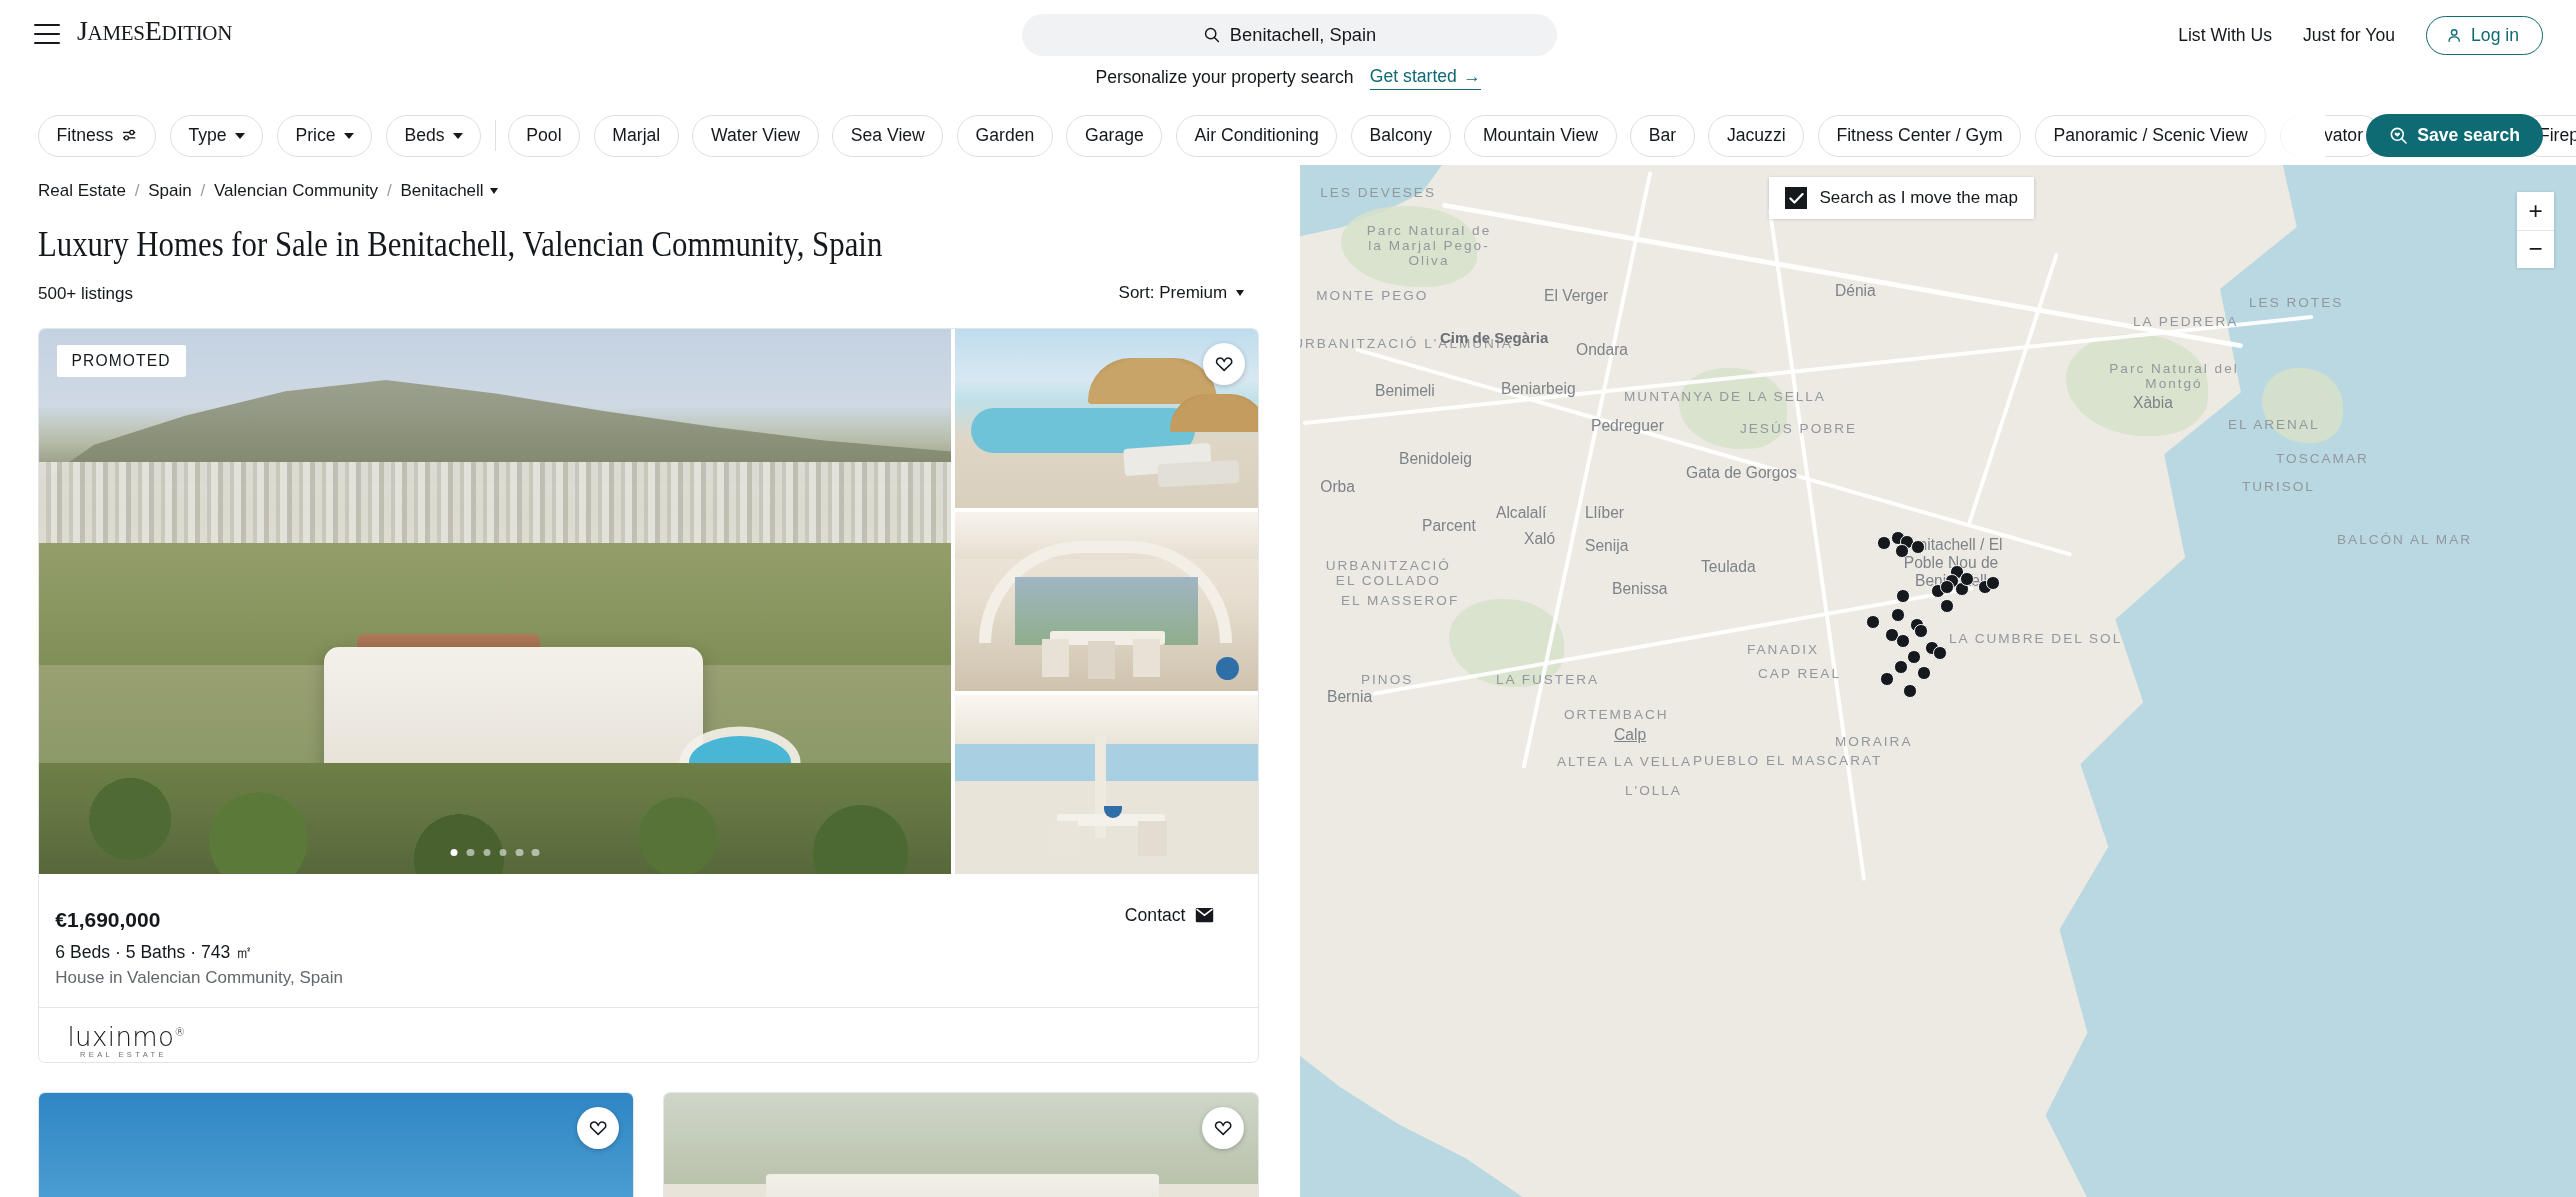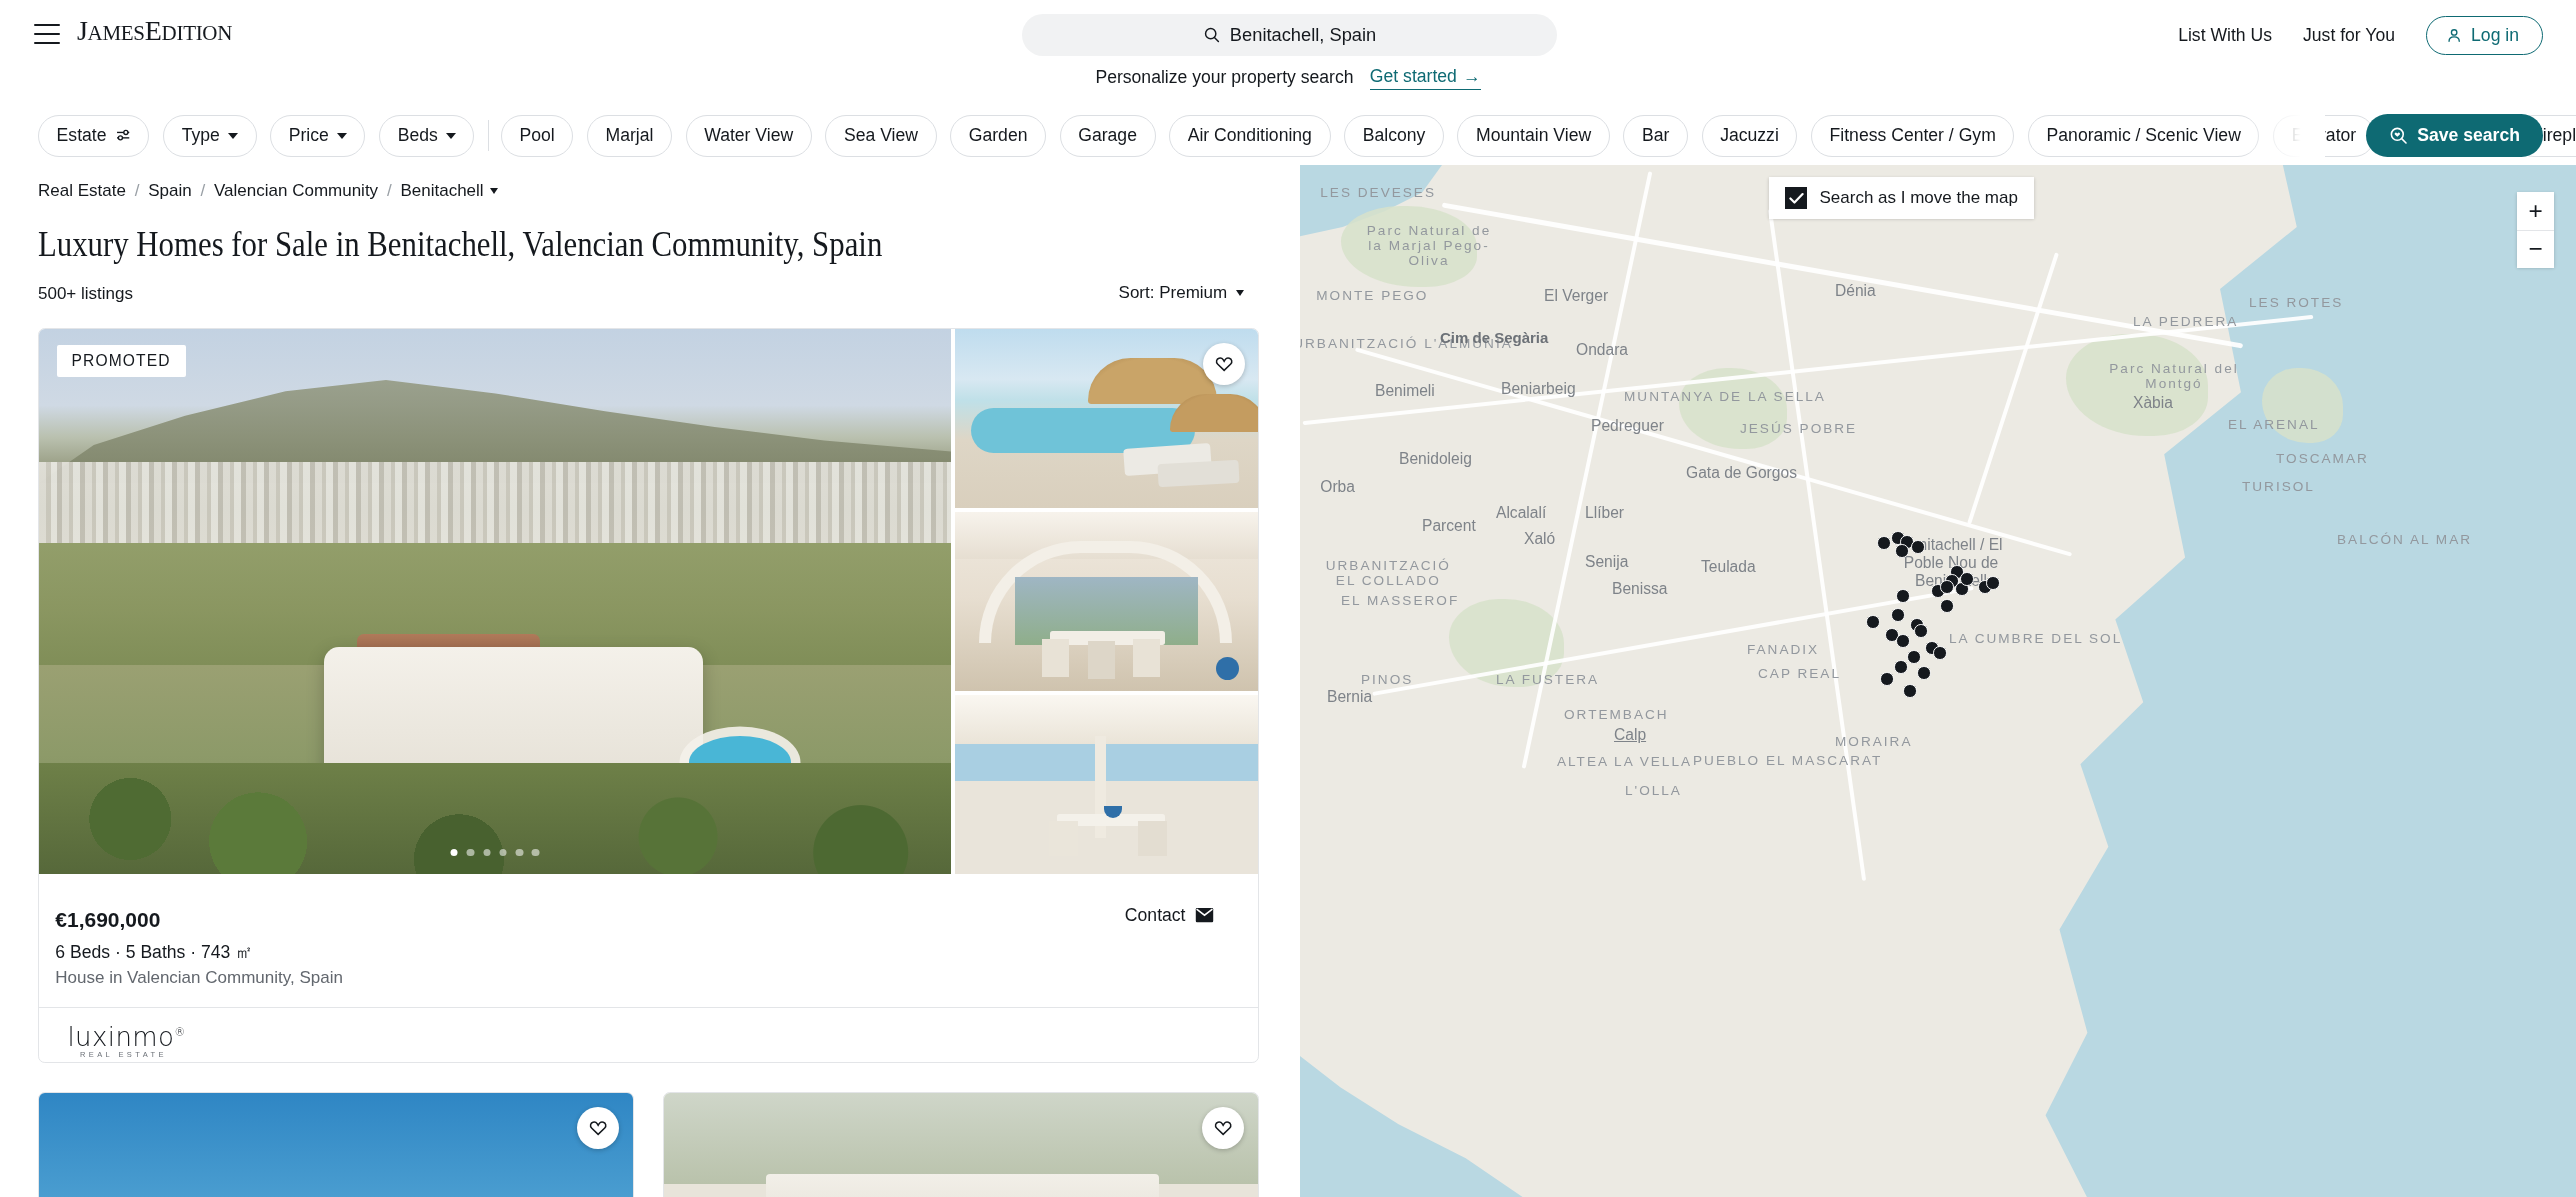--- a/index.html
+++ b/index.html
@@ -271,21 +271,21 @@
   <div class="promo-strip">
     <span class="promo-text">Personalize your property search</span>
     <span class="promo-cta">
       <span>Get started</span>
       <span>→</span>
     </span>
   </div>
 
   <div class="filterbar">
     <span class="chip">
-      <span>Estate</span>
+      <span>Fitness</span>
       <svg width="16.3" height="16.3" viewBox="0 0 24 24" fill="none">
         <line x1="3" y1="8" x2="21" y2="8" stroke="#15191e" stroke-width="2"></line>
         <line x1="3" y1="16" x2="21" y2="16" stroke="#15191e" stroke-width="2"></line>
         <circle cx="16" cy="8" r="3" fill="#fff" stroke="#15191e" stroke-width="2"></circle>
         <circle cx="8" cy="16" r="3" fill="#fff" stroke="#15191e" stroke-width="2"></circle>
       </svg>
     </span>
     <span class="chip">
       <span>Type</span>
       <i class="chev"></i>
@@ -527,21 +527,21 @@
         <div class="maplabel lbl-town" style="left: 20.3px; top: 313px;">Orba</div>
         <div class="maplabel lbl-town" style="left: 386px; top: 299px;">Gata de Gorgos</div>
         <div class="maplabel lbl-area" style="left: 928px; top: 252px;">EL ARENAL</div>
         <div class="maplabel lbl-area" style="left: 976px; top: 286px;">TOSCAMAR</div>
         <div class="maplabel lbl-town" style="left: 196px; top: 339px;">Alcalalí</div>
         <div class="maplabel lbl-town" style="left: 285px; top: 339px;">Llíber</div>
         <div class="maplabel lbl-town" style="left: 224px; top: 365px;">Xaló</div>
         <div class="maplabel lbl-town" style="left: 122px; top: 352px;">Parcent</div>
         <div class="maplabel lbl-area" style="left: 942px; top: 314px;">TURISOL</div>
         <div class="maplabel lbl-area" style="left: 20.3px; top: 393px; width: 136px; white-space: normal; text-align: center;">URBANITZACIÓ EL COLLADO</div>
-        <div class="maplabel lbl-town" style="left: 285px; top: 388px;">Senija</div>
+        <div class="maplabel lbl-town" style="left: 285px; top: 372px;">Senija</div>
         <div class="maplabel lbl-town" style="left: 401px; top: 393px;">Teulada</div>
         <div class="maplabel lbl-town" style="left: 583px; top: 371px; width: 136px; white-space: normal; text-align: center;">Benitachell / El Poble Nou de Benitatxell</div>
         <div class="maplabel lbl-area" style="left: 1037px; top: 367px;">BALCÓN AL MAR</div>
         <div class="maplabel lbl-town" style="left: 312px; top: 415px;">Benissa</div>
         <div class="maplabel lbl-area" style="left: 649px; top: 466px;">LA CUMBRE DEL SOL</div>
         <div class="maplabel lbl-area" style="left: 41px; top: 428px;">EL MASSEROF</div>
         <div class="maplabel lbl-area" style="left: 535px; top: 569px;">MORAIRA</div>
         <div class="maplabel lbl-area" style="left: 447px; top: 477px;">FANADIX</div>
         <div class="maplabel lbl-area" style="left: 458px; top: 501px;">CAP REAL</div>
         <div class="maplabel lbl-area" style="left: 61px; top: 507px;">PINOS</div>

